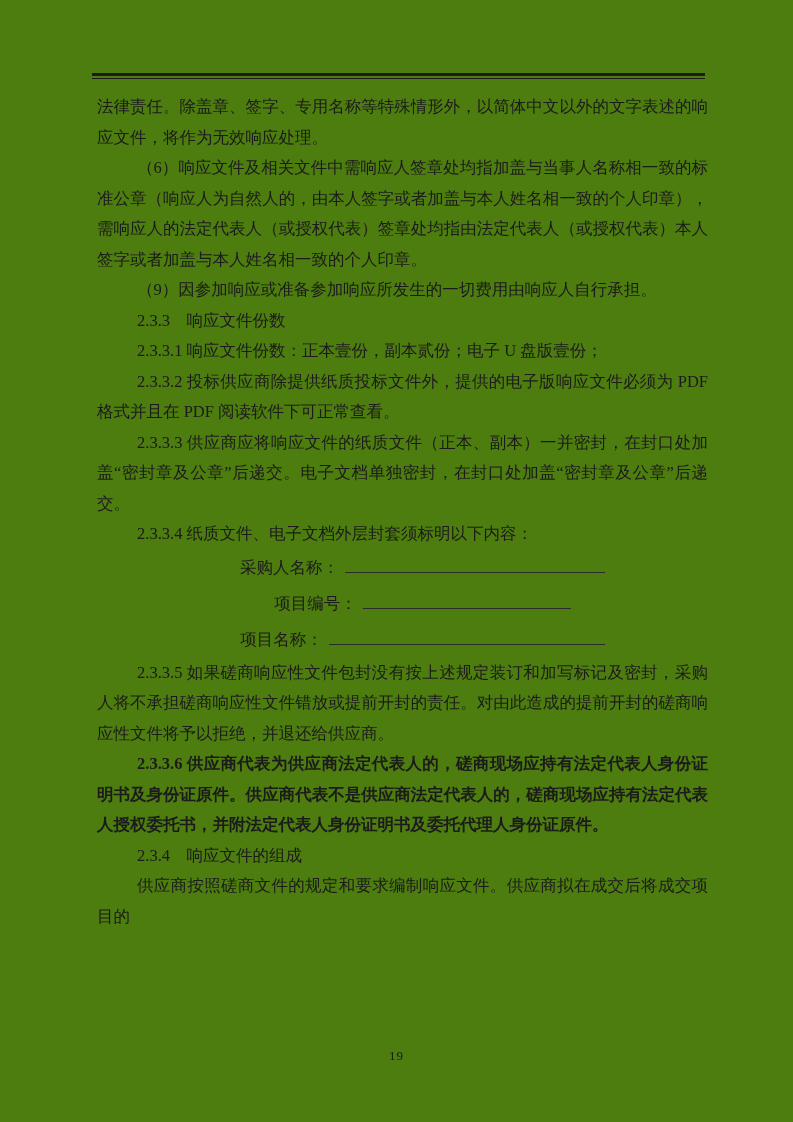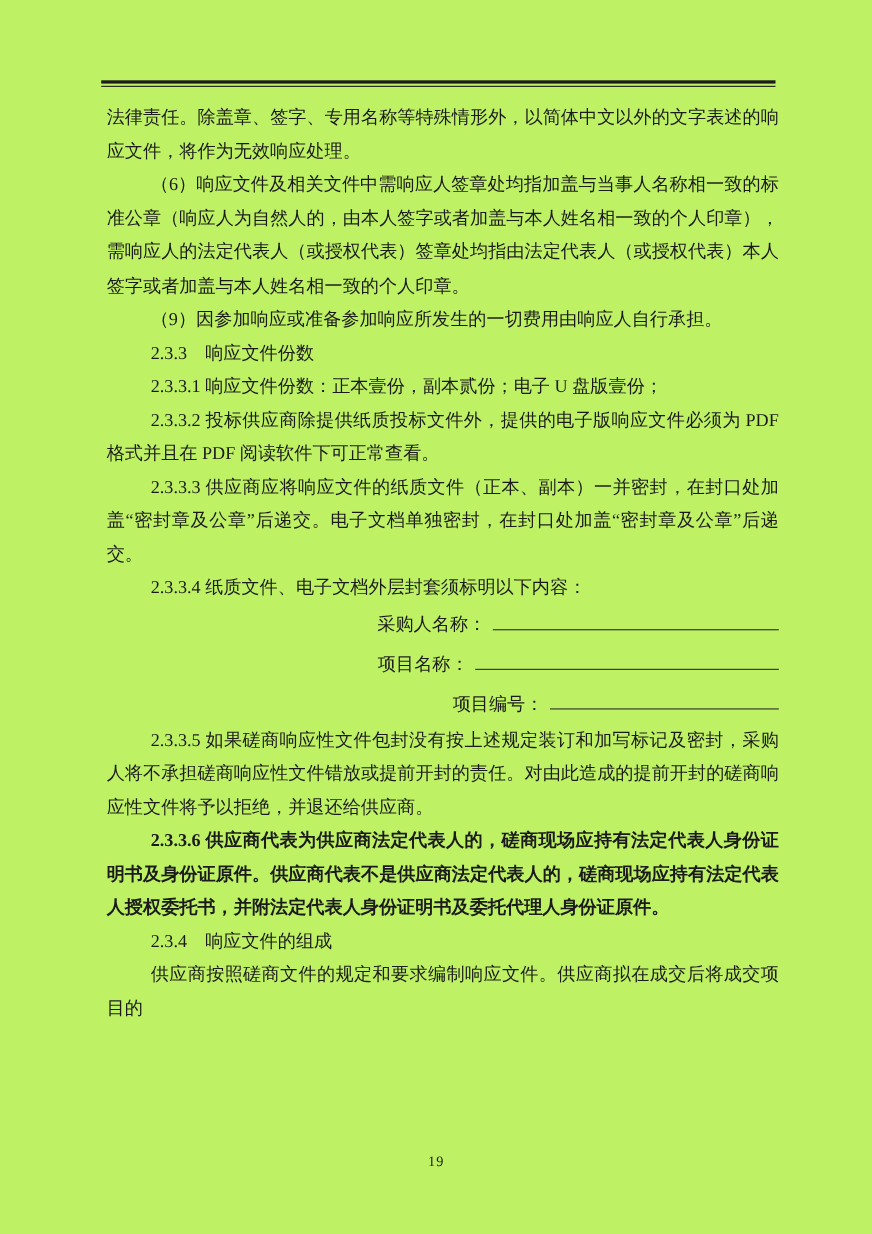--- a/index.html
+++ b/index.html
@@ -1,21 +1,21 @@
 <!DOCTYPE html>
 <html><head>
 <meta charset="utf-8">
 <style>
   html, body { margin: 0; padding: 0; background: #e8e8e8; }
   .page {
     position: relative;
     width: 793px;
     height: 1122px;
     margin: 0 auto;
-    background: #bef264;
+    background: #4d7c0f;
     font-family: "Liberation Serif", "DejaVu Serif", serif;
     color: #1b1b1b;
     overflow: hidden;
   }
   .header-rule {
     position: absolute;
     left: 92px;
     top: 73px;
     width: 613px;
     height: 2px;
@@ -32,21 +32,21 @@
     text-align: justify;
   }
   .content p { margin: 0; }
   .indent { text-indent: 40px; }
   .bold { font-weight: bold; }
   .heading { font-weight: normal; text-indent: 40px; }
   .form-row {
     text-indent: 40px;
     line-height: 36px;
     white-space: nowrap;
-    text-align: right;
+    text-align: center;
   }
   .blank-line {
     display: inline-block;
     border-bottom: 1.4px solid #2a2a2a;
     height: 16px;
     vertical-align: baseline;
     margin-left: 6px;
   }
   .blank-w1 { width: 260px; }
   .blank-w2 { width: 276px; }
@@ -93,25 +93,25 @@
 
     <p class="indent">2.3.3.3 供应商应将响应文件的纸质文件（正本、副本）一并密封，在封口处加盖“密封章及公章”后递交。电子文档单独密封，在封口处加盖“密封章及公章”后递交。</p>
 
     <p class="indent">2.3.3.4 纸质文件、电子文档外层封套须标明以下内容：</p>
 
     <p class="form-row">
       <span>采购人名称：</span><span class="blank-line blank-w1"></span>
     </p>
 
     <p class="form-row">
-      <span>项目名称：</span><span class="blank-line blank-w2"></span>
+      <span>项目编号：</span><span class="blank-line blank-w3"></span>
     </p>
 
     <p class="form-row">
-      <span>项目编号：</span><span class="blank-line blank-w3"></span>
+      <span>项目名称：</span><span class="blank-line blank-w2"></span>
     </p>
 
 
     <p class="indent">2.3.3.5 如果磋商响应性文件包封没有按上述规定装订和加写标记及密封，采购人将不承担磋商响应性文件错放或提前开封的责任。对由此造成的提前开封的磋商响应性文件将予以拒绝，并退还给供应商。</p>
 
     <p class="indent bold">2.3.3.6 供应商代表为供应商法定代表人的，磋商现场应持有法定代表人身份证明书及身份证原件。供应商代表不是供应商法定代表人的，磋商现场应持有法定代表人授权委托书，并附法定代表人身份证明书及委托代理人身份证原件。</p>
 
     <p class="heading">2.3.4　响应文件的组成</p>
 
     <p class="indent">供应商按照磋商文件的规定和要求编制响应文件。供应商拟在成交后将成交项目的</p>

